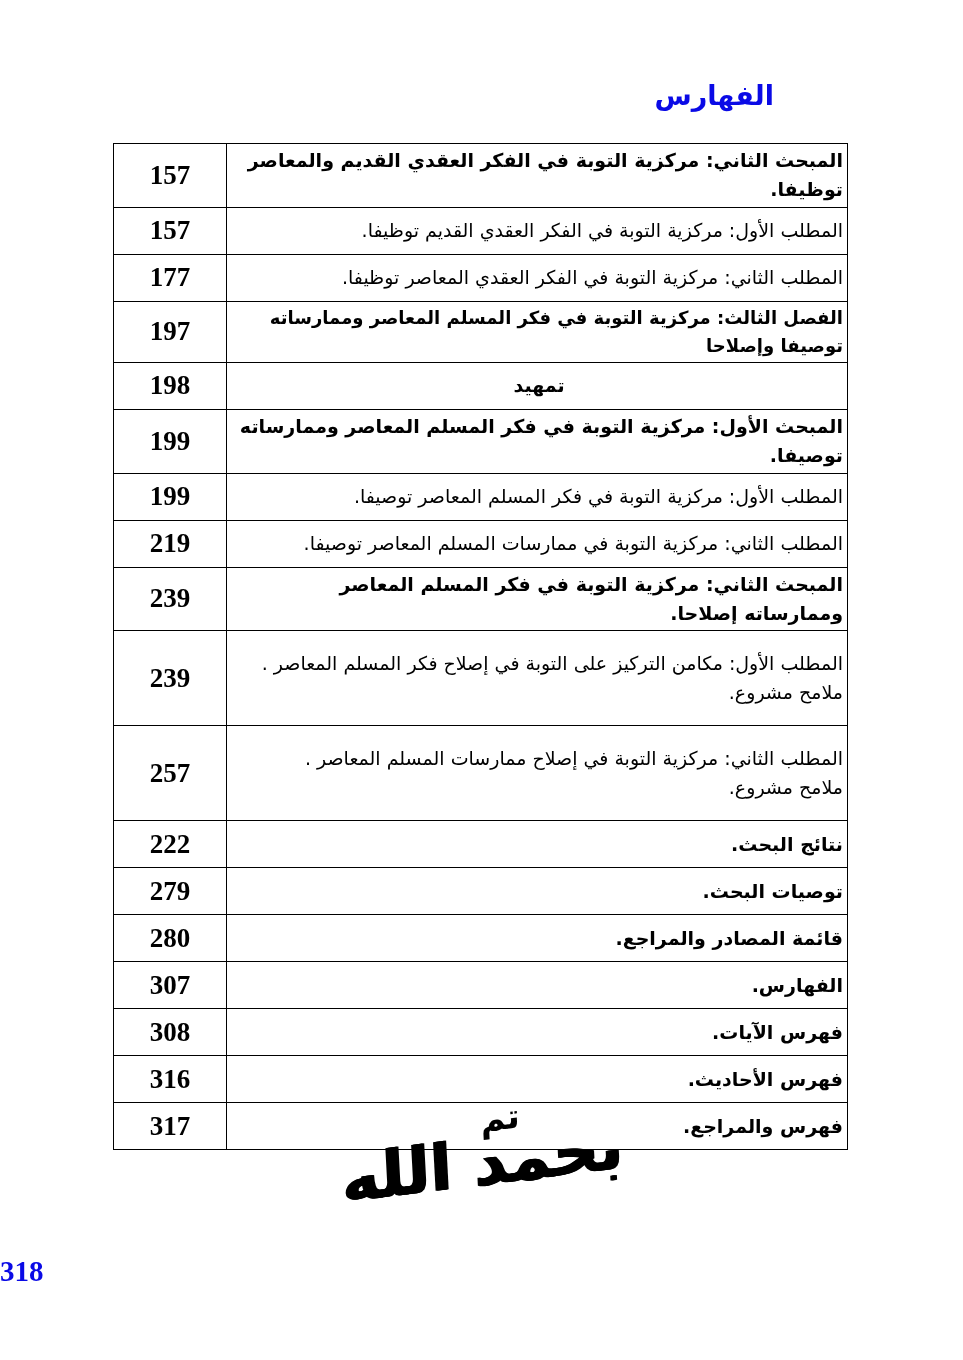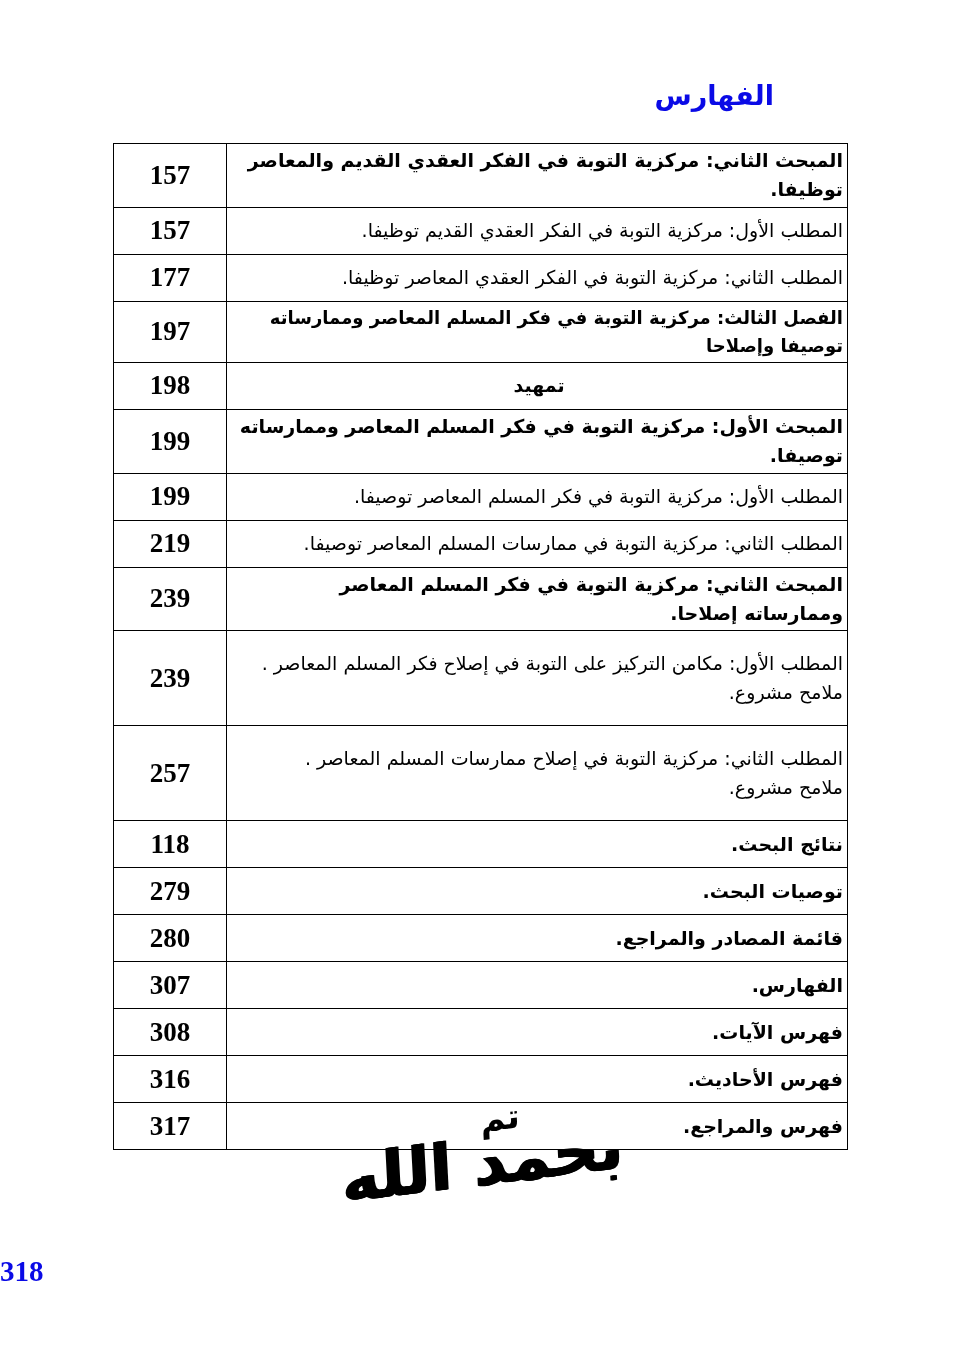--- a/index.html
+++ b/index.html
@@ -153,21 +153,21 @@
 ملامح مشروع.</td>
           <td class="toc-page">239</td>
         </tr>
         <tr class="r-regular tall">
           <td class="toc-title">المطلب الثاني: مركزية التوبة في إصلاح ممارسات المسلم المعاصر .
 ملامح مشروع.</td>
           <td class="toc-page">257</td>
         </tr>
         <tr class="r-bold">
           <td class="toc-title">نتائج البحث.</td>
-          <td class="toc-page">118</td>
+          <td class="toc-page">222</td>
         </tr>
         <tr class="r-bold">
           <td class="toc-title">توصيات البحث.</td>
           <td class="toc-page">279</td>
         </tr>
         <tr class="r-bold">
           <td class="toc-title">قائمة المصادر والمراجع.</td>
           <td class="toc-page">280</td>
         </tr>
         <tr class="r-bold">

